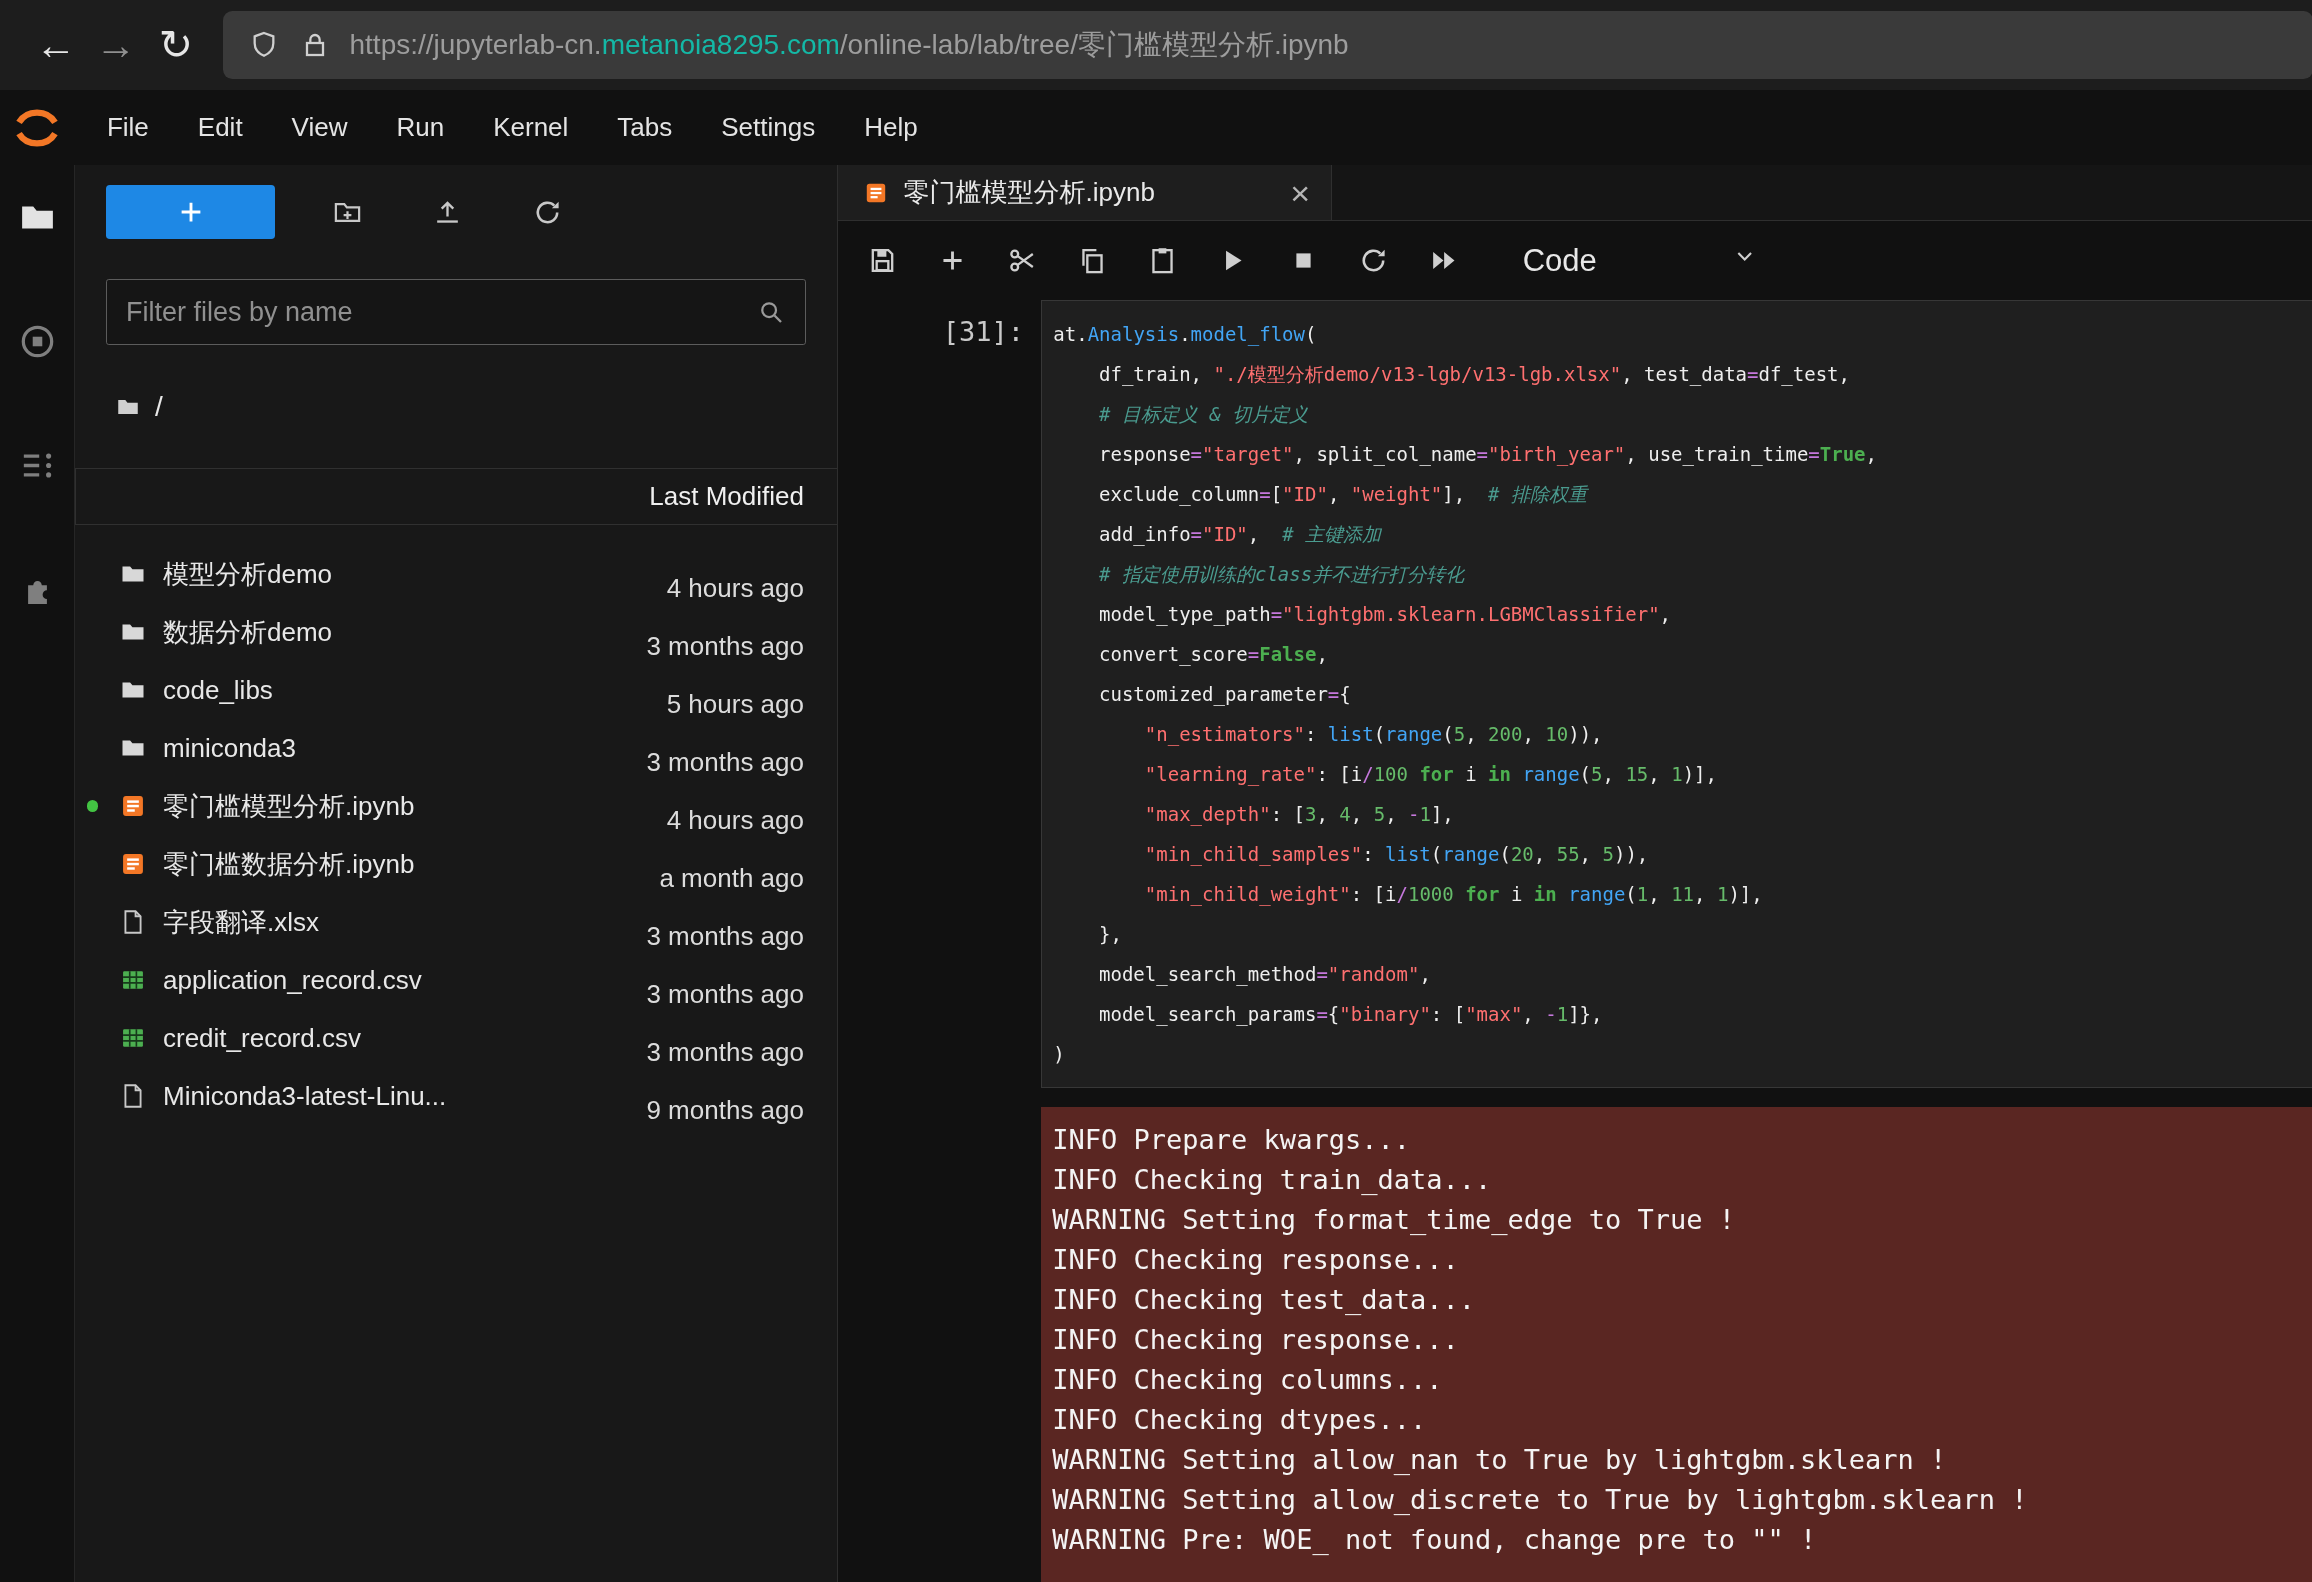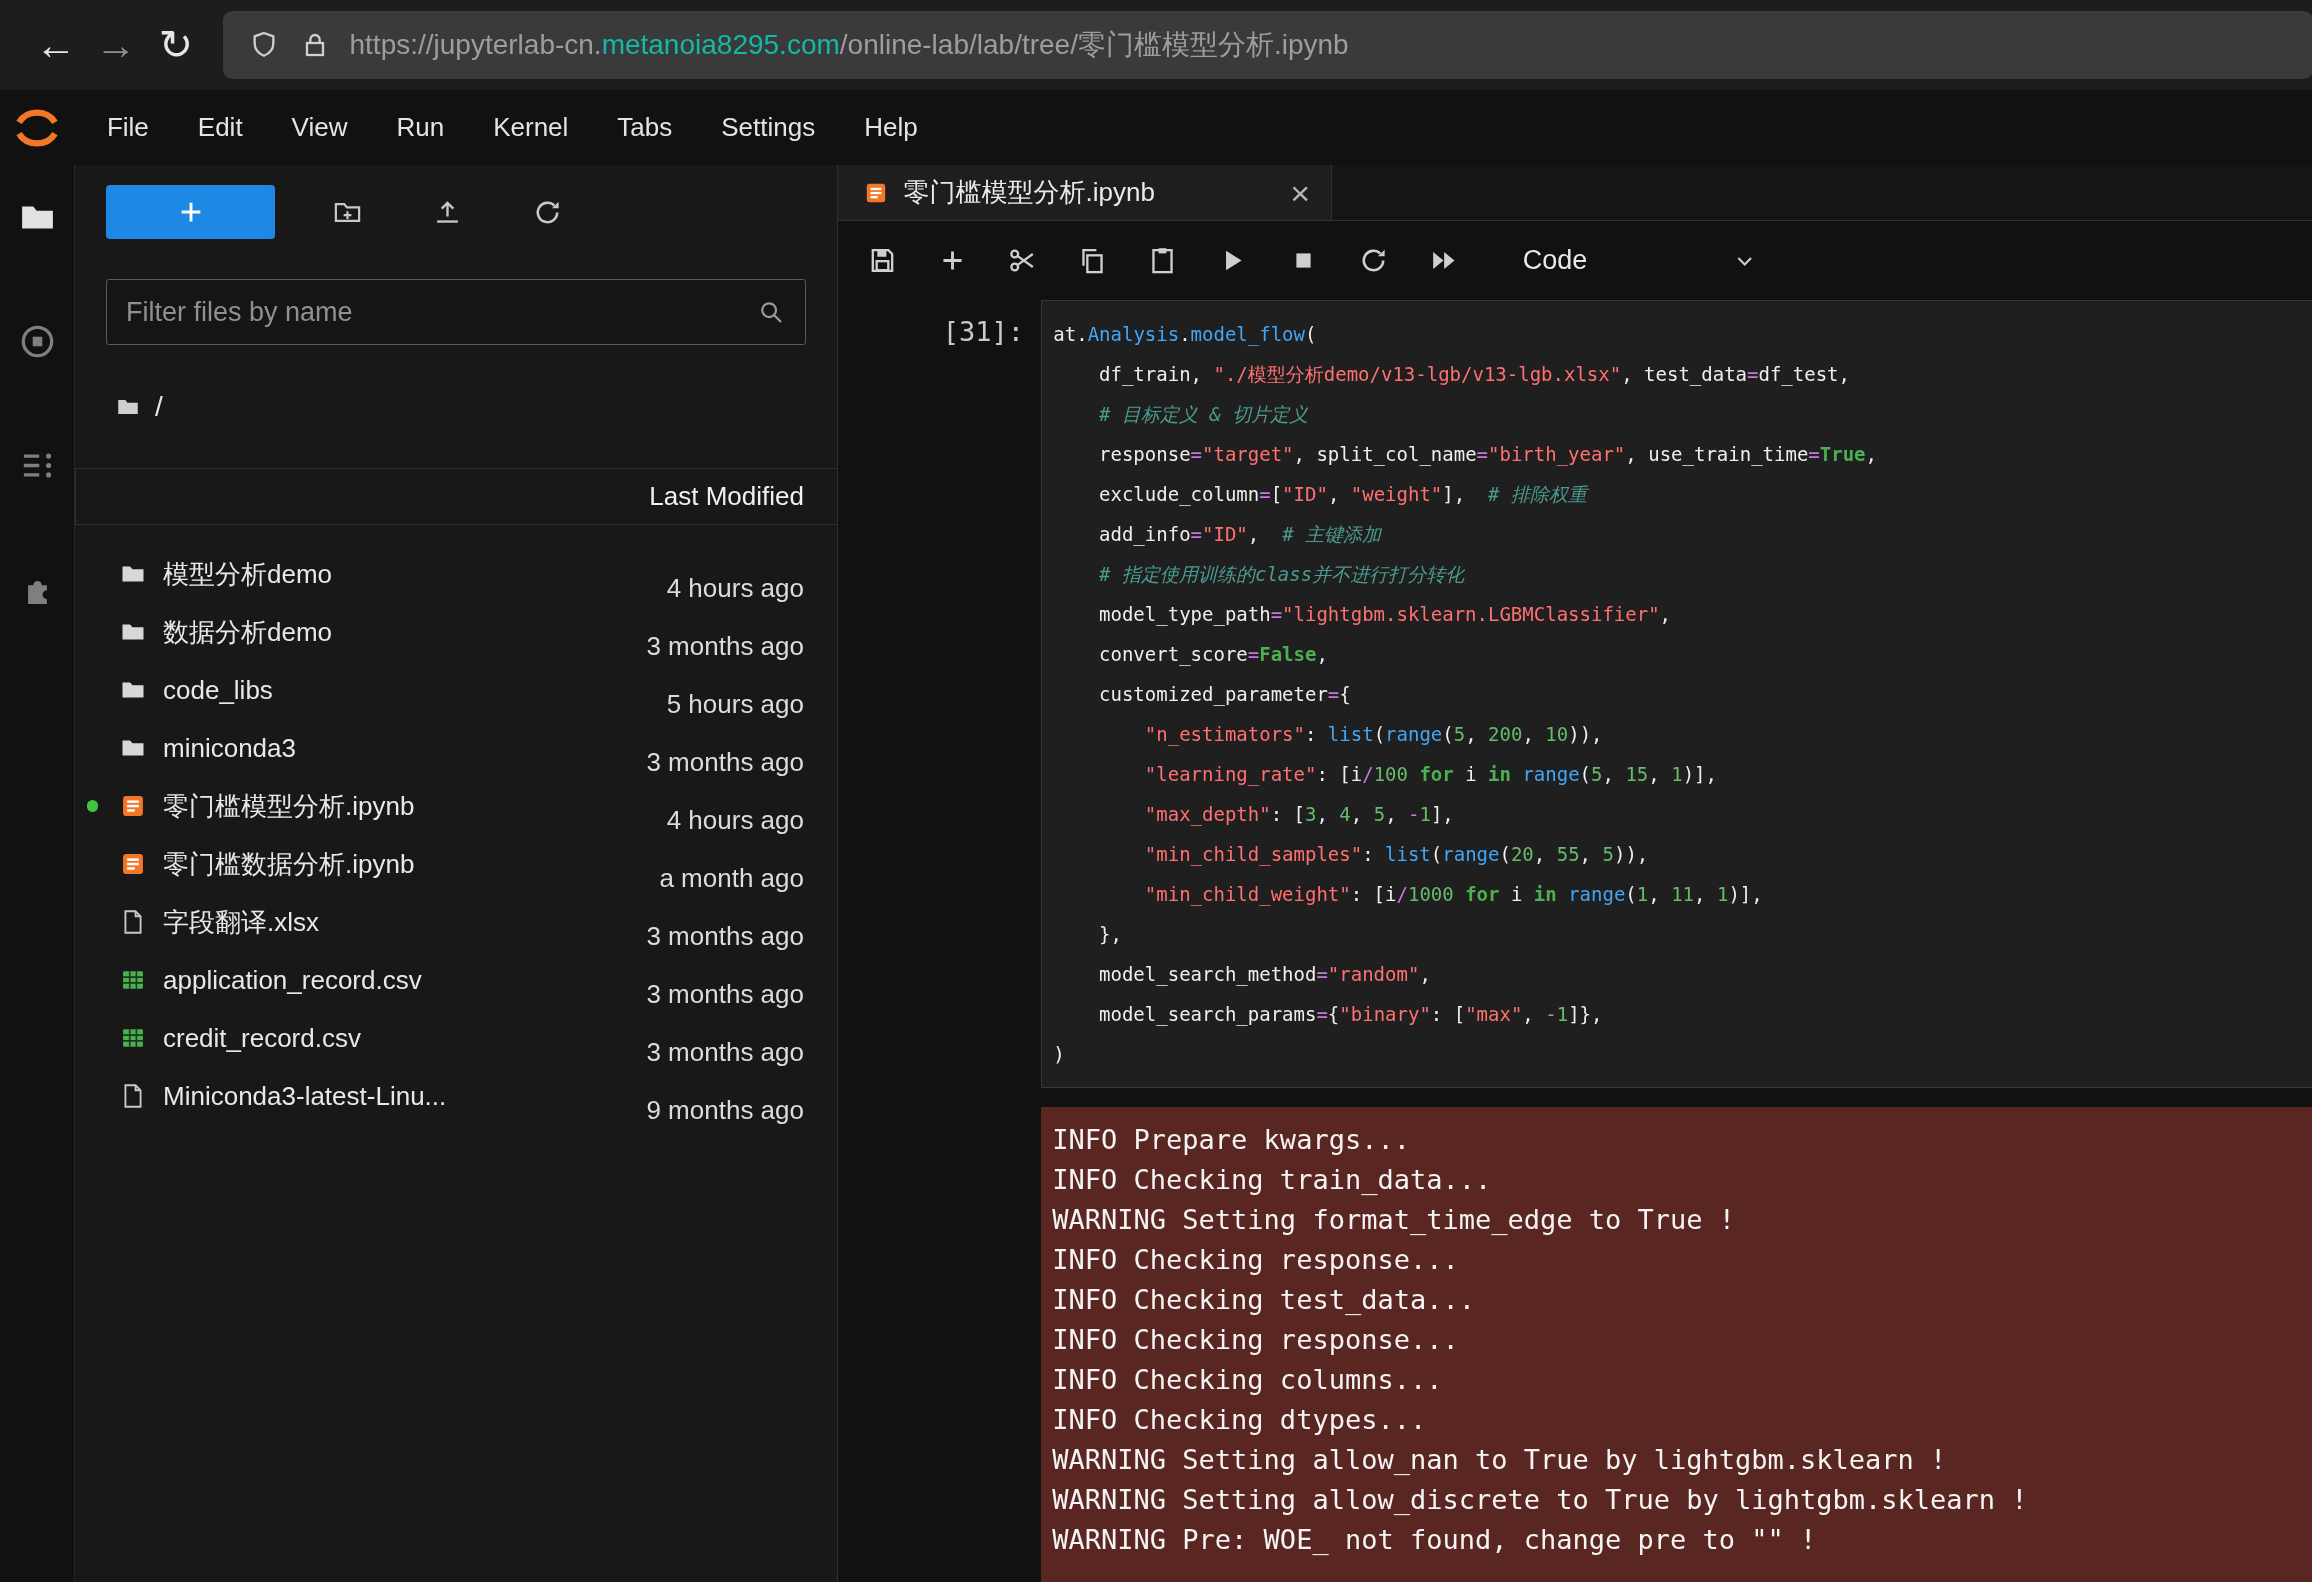--- a/index.html
+++ b/index.html
@@ -78,22 +78,22 @@
   .nb-tab { width:494px; background:#1e1e1e; border-right:0.9px solid #2f2f2f;
             display:flex; align-items:center; gap:15px; padding:0 21px 0 24.5px; }
   .nb-tab-icon { width:26px; height:26px; flex:none; }
   .nb-tab-icon svg { width:100%; height:100%; }
   .nb-tab-title { font-size:26px; color:#eaeaea; white-space:nowrap; overflow:hidden; }
   .nb-tab-close { margin-left:auto; font-size:34px; color:#b5b5b5; line-height:1; }
 
   .nb-toolbar { height:79px; display:flex; align-items:center; padding-left:15px; flex:none; }
   .tb-btn { width:58px; height:53px; display:flex; align-items:center; justify-content:center; margin-right:12.2px; }
   .tb-btn svg { width:31px; height:31px; }
-  .cell-type { margin-left:38px; width:235px; display:flex; align-items:center;
-               justify-content:space-between; font-size:27px; color:#e8e8e8; }
+  .cell-type { margin-left:38px; width:235px; display:flex; align-items:flex-start;
+               justify-content:space-between; font-size:31px; color:#e8e8e8; }
   .cell-type svg { width:25.4px; height:25.4px; }
 
   .nb-content { flex:1; min-height:0; display:flex; flex-direction:column; }
   .mono { font-family:"DejaVu Sans Mono","Liberation Mono",monospace; }
   .cell-row { display:flex; flex:none; }
   .cell-prompt { width:203px; flex:none; text-align:right; padding:16px 17px 0 0;
                  font-size:27px; color:#c9c9c9; }
   .cell-editor { flex:1; min-width:0; background:#1f1f1f; border:0.9px solid #373737;
                  padding:13px 0 13px 11.3px; overflow:hidden; }
   .code-line { font-size:19px; line-height:40px; white-space:pre; }

